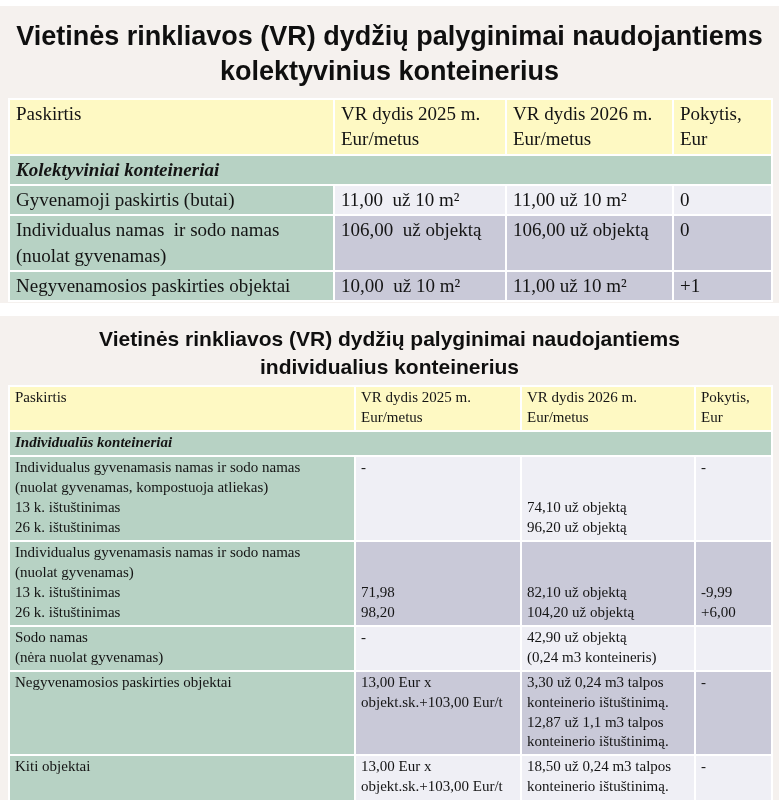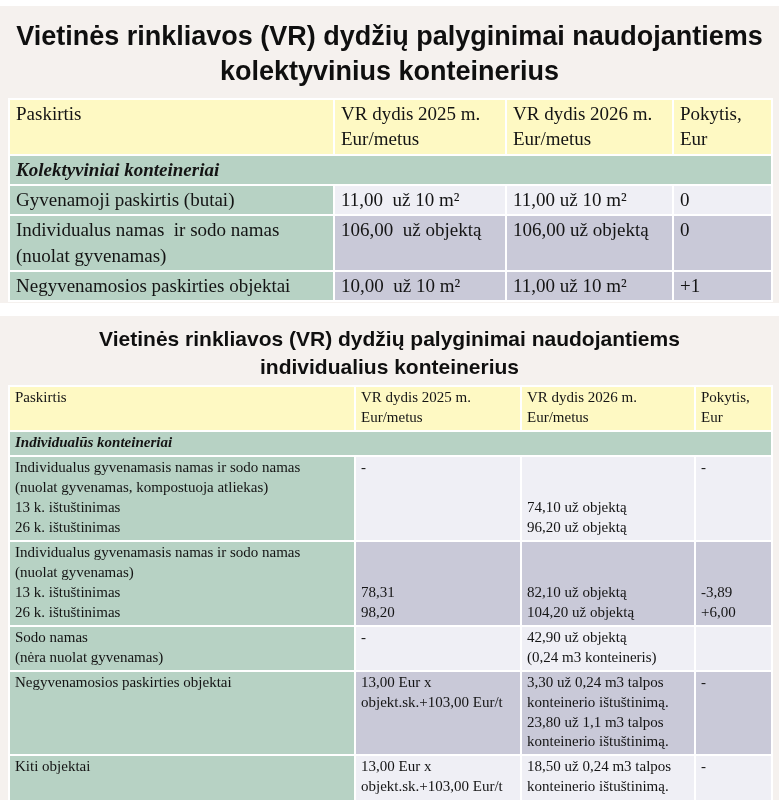--- a/index.html
+++ b/index.html
@@ -145,46 +145,46 @@
 96,20 už objektą</td>
         <td class="val">-</td>
       </tr>
       <tr class="row-gray">
         <td class="c0">Individualus gyvenamasis namas ir sodo namas
 (nuolat gyvenamas)
 13 k. ištuštinimas
 26 k. ištuštinimas</td>
         <td class="val">
 
-78,31
+71,98
 98,20</td>
         <td class="val">
 
 82,10 už objektą
 104,20 už objektą</td>
         <td class="val">
 
--3,89
+-9,99
 +6,00</td>
       </tr>
       <tr class="row-light">
         <td class="c0">Sodo namas
 (nėra nuolat gyvenamas)</td>
         <td class="val">-</td>
         <td class="val">42,90 už objektą
 (0,24 m3 konteineris)</td>
         <td class="val"></td>
       </tr>
       <tr class="row-gray">
         <td class="c0">Negyvenamosios paskirties objektai</td>
         <td class="val">13,00 Eur x
 objekt.sk.+103,00 Eur/t</td>
         <td class="val">3,30 už 0,24 m3 talpos
 konteinerio ištuštinimą.
-23,80 už 1,1 m3 talpos
+12,87 už 1,1 m3 talpos
 konteinerio ištuštinimą.</td>
         <td class="val">-</td>
       </tr>
       <tr class="row-light">
         <td class="c0">Kiti objektai</td>
         <td class="val">13,00 Eur x
 objekt.sk.+103,00 Eur/t</td>
         <td class="val">18,50 už 0,24 m3 talpos
 konteinerio ištuštinimą.
 30,90 už 1,1 m3

